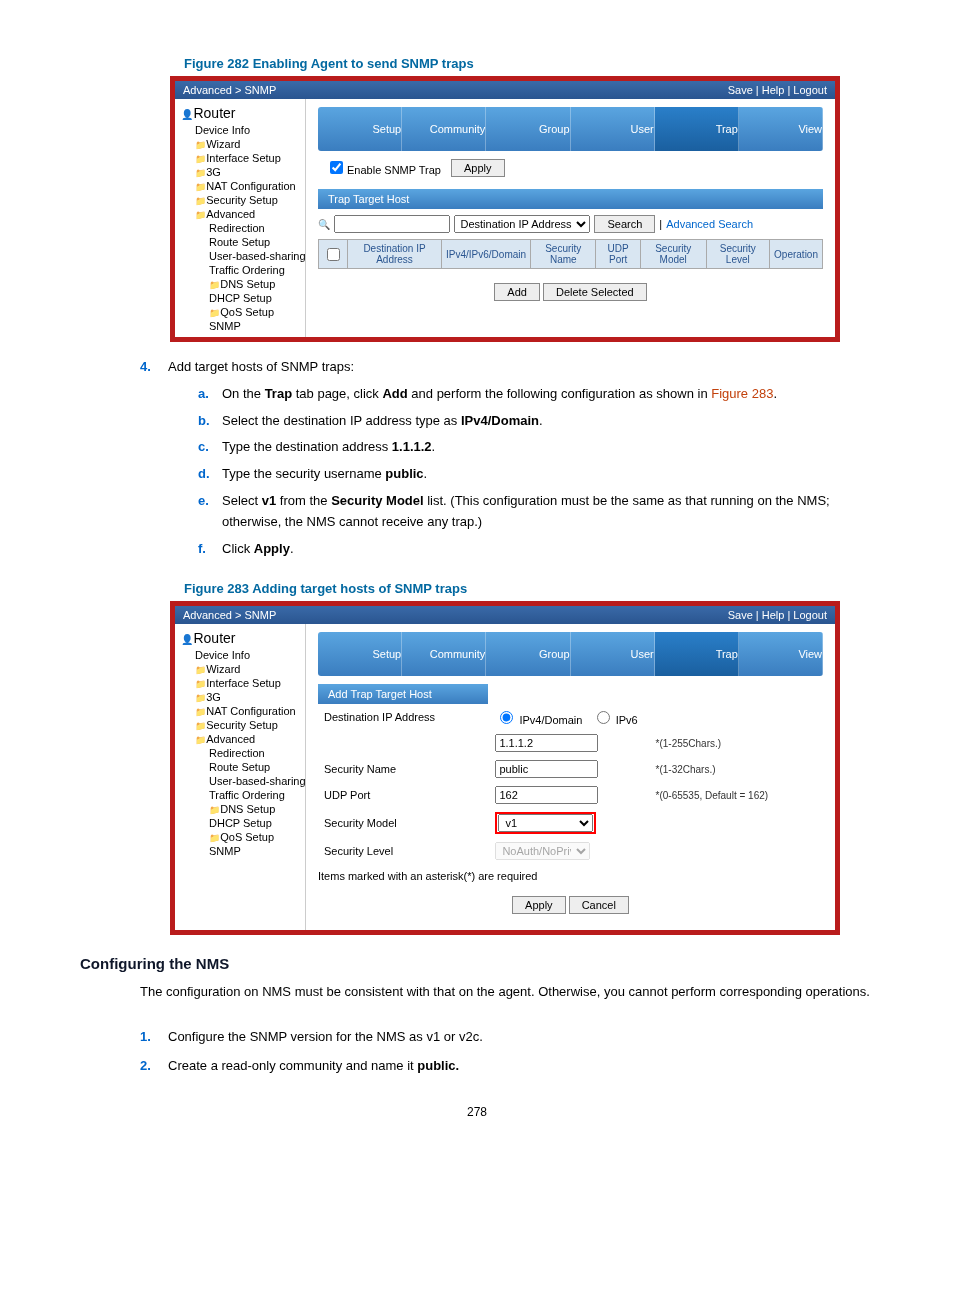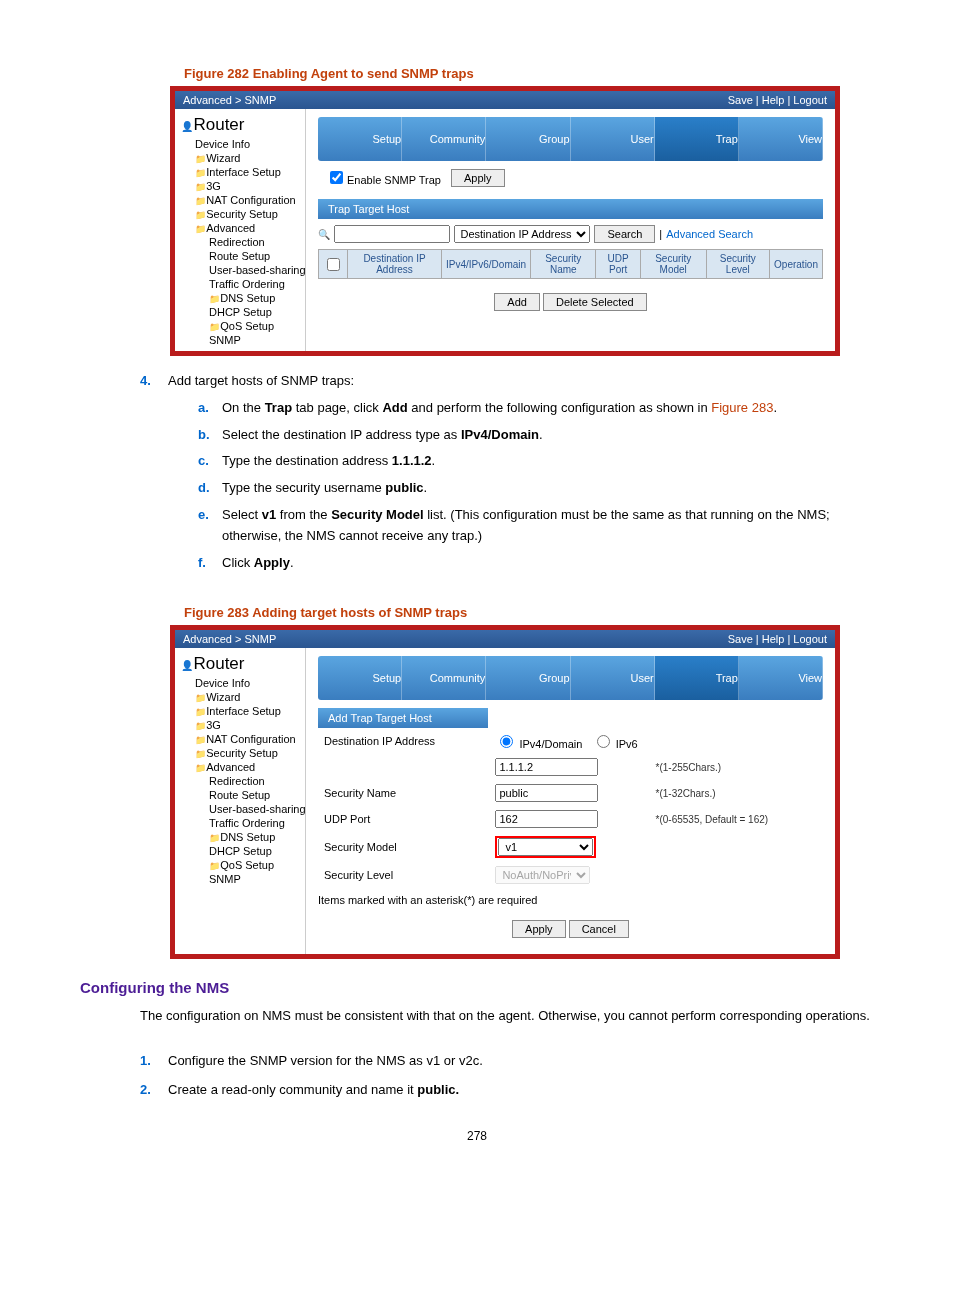--- a/index.html
+++ b/index.html
@@ -5,28 +5,28 @@
   body {
     font-family: Arial, sans-serif;
     font-size: 13px;
     color: #000;
     background: #fff;
     margin: 0;
     padding: 40px 80px;
     width: 794px;
   }
   .figure-title {
-    color: #c2410c;
+    color: #0369a1;
     font-weight: bold;
     font-size: 13px;
-    margin: 26px 0 5px 90px;
+    margin: 16px 0 5px 90px;
     padding-left: 14px;
   }
   .section-title {
-    color: #4c1d95;
+    color: #0f172a;
     font-weight: bold;
     font-size: 15px;
     margin: 20px 0 10px 0;
   }
   .screenshot {
     border: 5px solid #b91c1c;
     margin: 0 0 15px 90px;
     width: 660px;
     font-size: 11px;
     background: #fff;
@@ -43,21 +43,21 @@
   .ss-sidebar {
     width: 130px;
     border-right: 1px solid #ccc;
     padding: 4px 0;
     background: #fff;
   }
   .tree-root {
     display: flex;
     align-items: center;
     padding: 2px 6px;
-    font-size: 17px;
+    font-size: 14px;
   }
   .tree-item {
     display: flex;
     align-items: center;
     padding: 1px 6px 1px 20px;
     font-size: 11px;
     cursor: pointer;
     white-space: nowrap;
   }
   .tree-sub {

